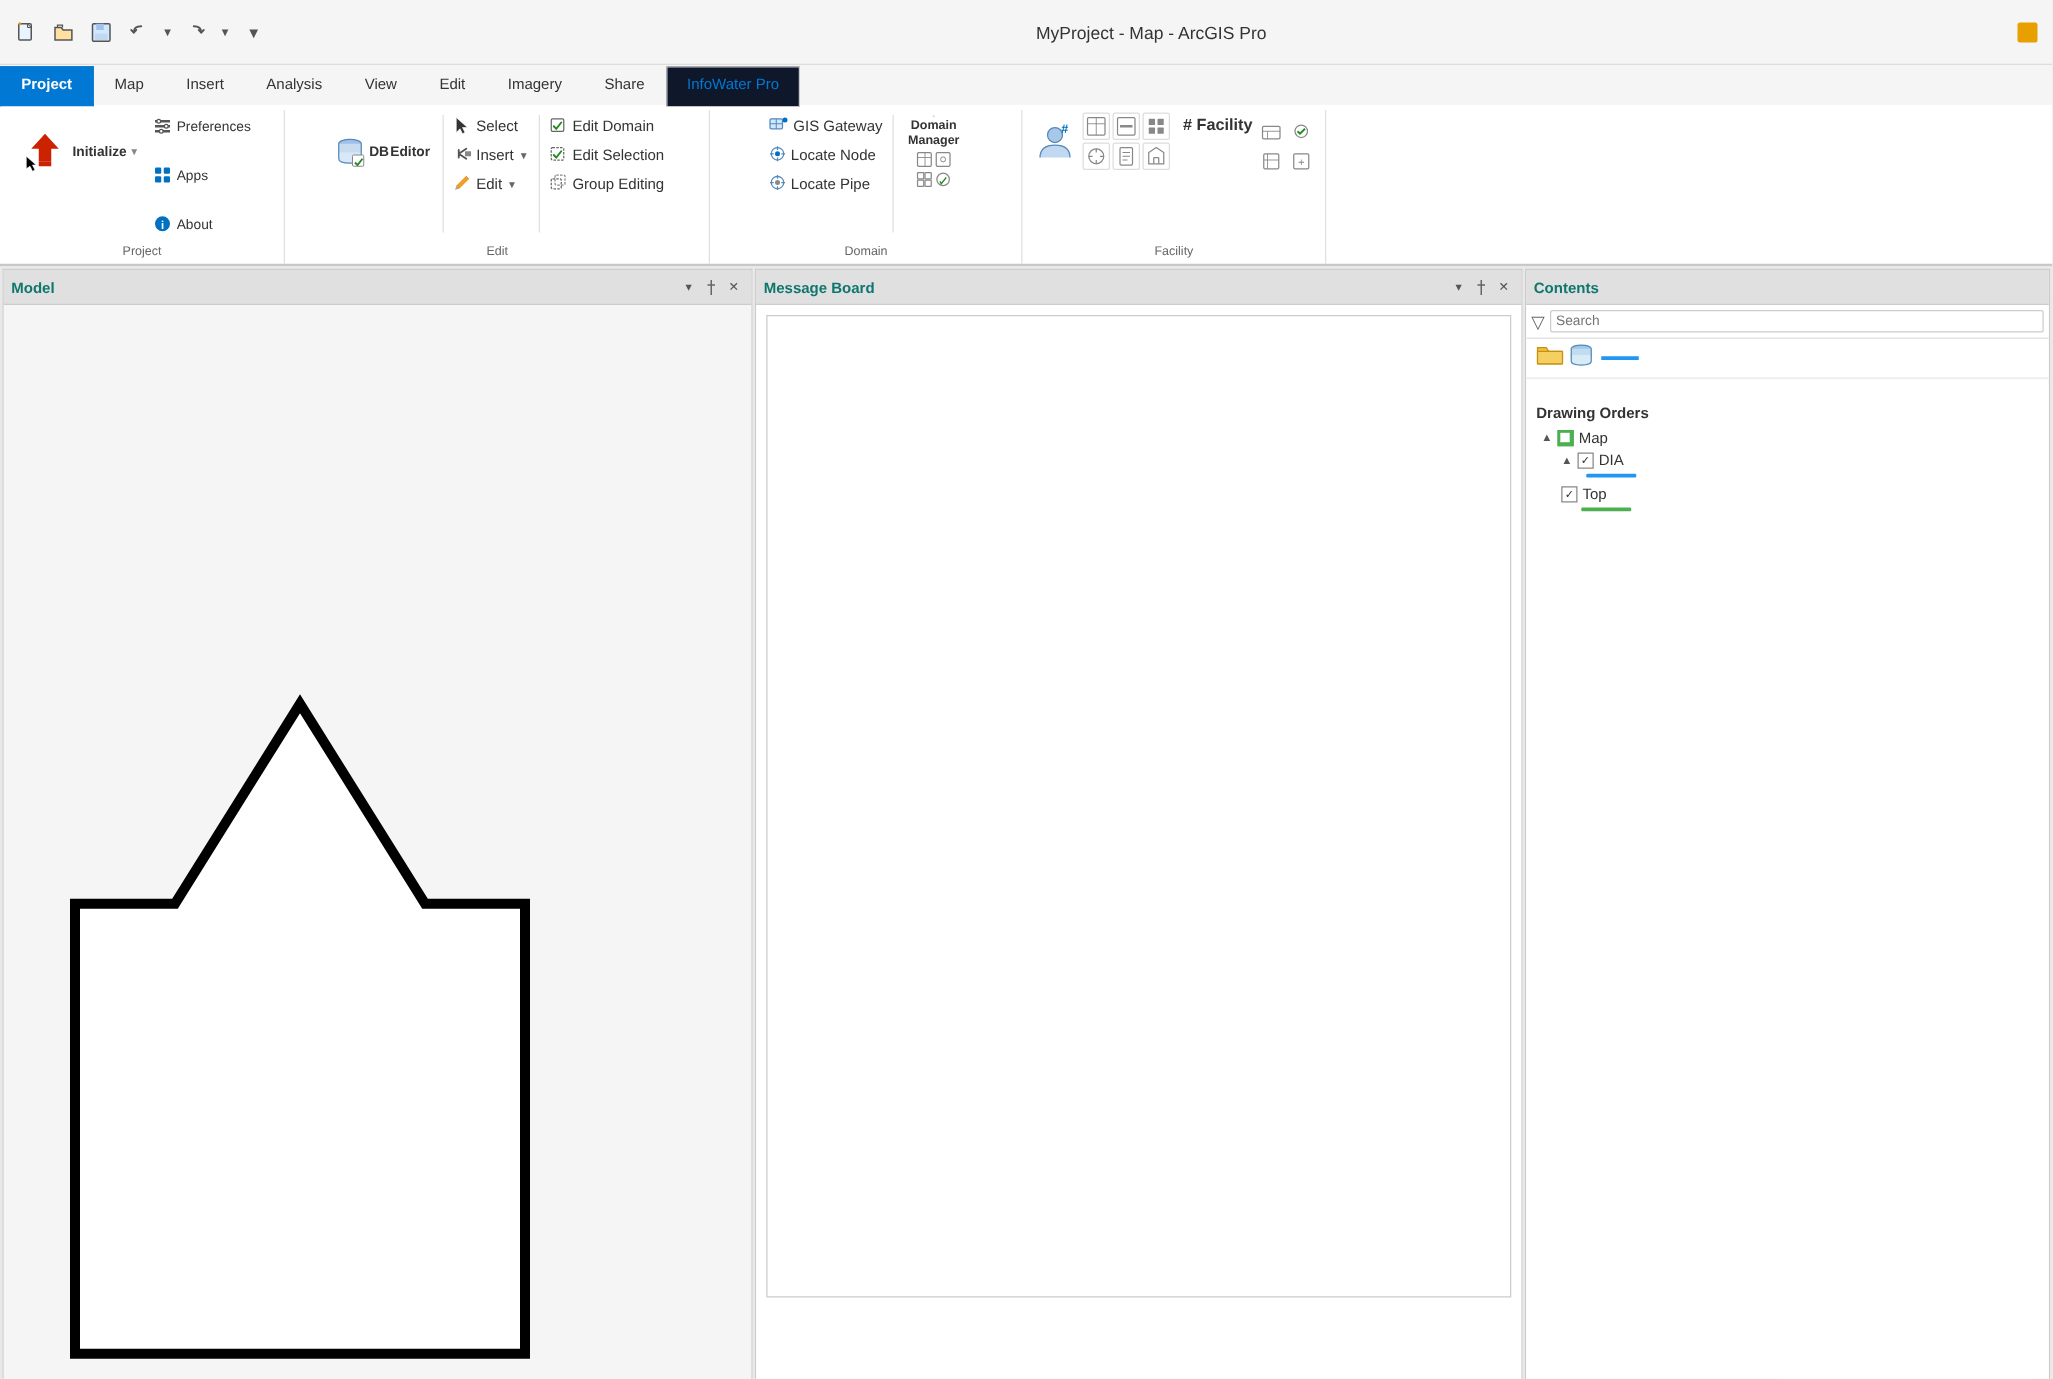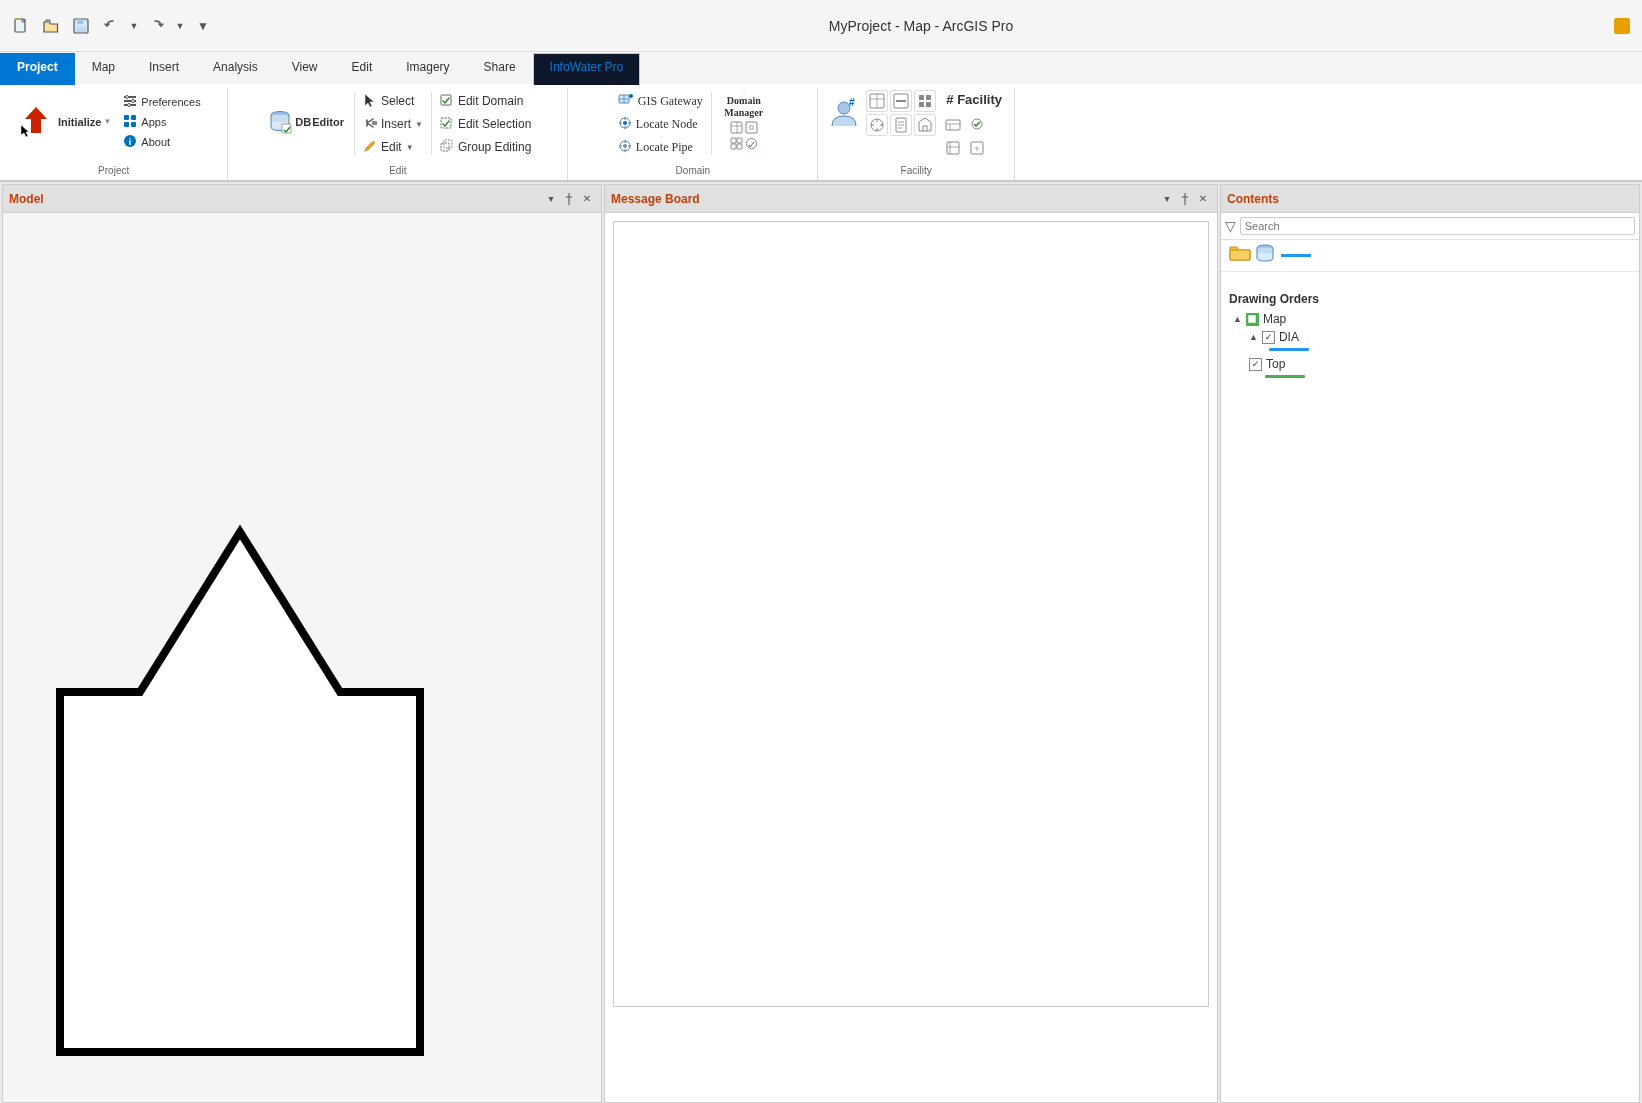--- a/index.html
+++ b/index.html
@@ -127,21 +127,21 @@
       font-size: 11px;
       color: #333;
       gap: 4px;
       white-space: nowrap;
       height: 20px;
     }
 
     .ribbon-col {
       display: flex;
       flex-direction: column;
-      gap: 0;
+      gap: 19px;
       justify-content: flex-start;
       padding-top: 2px;
     }
 
     
     .init-btn {
       display: flex;
       align-items: center;
       justify-content: center;
       padding: 4px 8px;
@@ -211,21 +211,21 @@
       align-items: center;
       justify-content: space-between;
       background: #e0e0e0;
       border-bottom: 1px solid #ccc;
       padding: 3px 6px;
       height: 28px;
     }
     .panel-title {
       font-size: 12px;
       font-weight: 600;
-      color: #c2410c;
+      color: #0f766e;
     }
     .panel-controls {
       display: flex;
       gap: 2px;
       align-items: center;
     }
     .panel-ctrl-btn {
       width: 16px; height: 16px;
       display: flex; align-items: center; justify-content: center;
       cursor: pointer;
@@ -491,21 +491,21 @@
             </svg>
           </span>
           <span style="font-size:12px;">Group Editing</span>
         </div>
       </div>
     </div>
     <div class="ribbon-group-label">Edit</div>
   </div>
 
   <div class="ribbon-group" style="min-width:250px;">
-    <div class="ribbon-group-content" style="align-items:flex-start;font-family:Liberation Serif, serif;">
+    <div class="ribbon-group-content" style="align-items:flex-start;">
 
       <div style="display:flex; flex-direction:column; gap:1px; padding-top:2px;">
         <div class="ribbon-btn-small" style="height:22px;">
           <span>
             <svg width="16" height="14" viewBox="0 0 16 14">
               <rect x="1" y="2" width="10" height="8" rx="1" fill="#d0e8ff" stroke="#5588bb" stroke-width="1"></rect>
               <line x1="1" y1="6" x2="11" y2="6" stroke="#5588bb" stroke-width="0.8"></line>
               <line x1="6" y1="2" x2="6" y2="10" stroke="#5588bb" stroke-width="0.8"></line>
               <circle cx="13" cy="3" r="2" fill="#0070c0"></circle>
             </svg>
@@ -646,21 +646,21 @@
                   <path d="M8 1 L14 5 L14 14 L2 14 L2 5 Z" fill="none" stroke="#888" stroke-width="1"></path>
                   <line x1="6" y1="14" x2="6" y2="9" stroke="#888" stroke-width="1"></line>
                   <line x1="10" y1="14" x2="10" y2="9" stroke="#888" stroke-width="1"></line>
                   <line x1="6" y1="9" x2="10" y2="9" stroke="#888" stroke-width="1"></line>
                 </svg>
             </div>
           </div>
         </div>
       </div>
 
-      <div style="display:flex; flex-direction:column; align-items:flex-start; padding-top:2px; padding-left:4px;">
+      <div style="display:flex; flex-direction:row; align-items:flex-start; padding-top:2px; padding-left:4px;">
         <div style="font-size:13px; font-weight:700; color:#333; padding: 2px 4px; cursor:pointer;"># Facility</div>
 
         <div style="display:grid; grid-template-columns: repeat(2, 22px); gap:2px; margin-top:4px;">
           <div style="width:22px; height:22px; display:flex; align-items:center; justify-content:center; cursor:pointer;">
             <svg width="16" height="16" viewBox="0 0 16 16">
                 <rect x="1" y="4" width="14" height="10" rx="1" fill="none" stroke="#888" stroke-width="1"></rect>
                 <line x1="1" y1="8" x2="15" y2="8" stroke="#888" stroke-width="0.7"></line>
                 <line x1="5" y1="8" x2="5" y2="14" stroke="#888" stroke-width="0.7"></line>
               </svg>
           </div>

